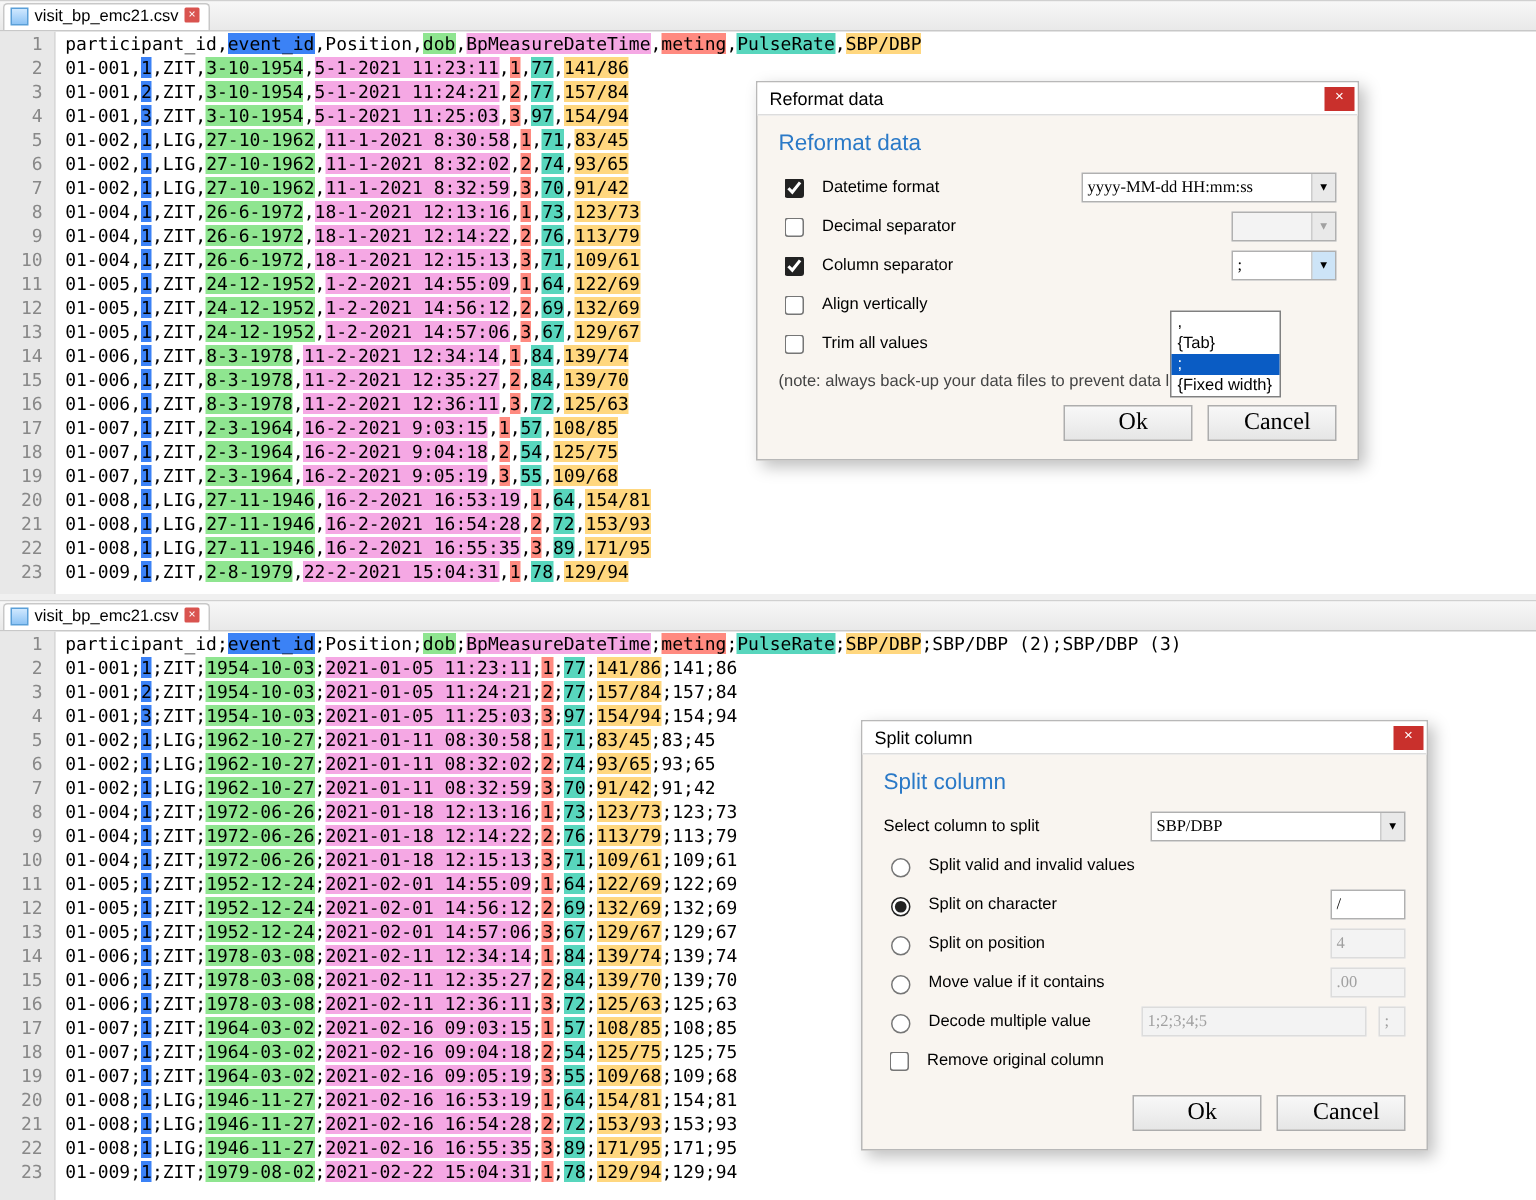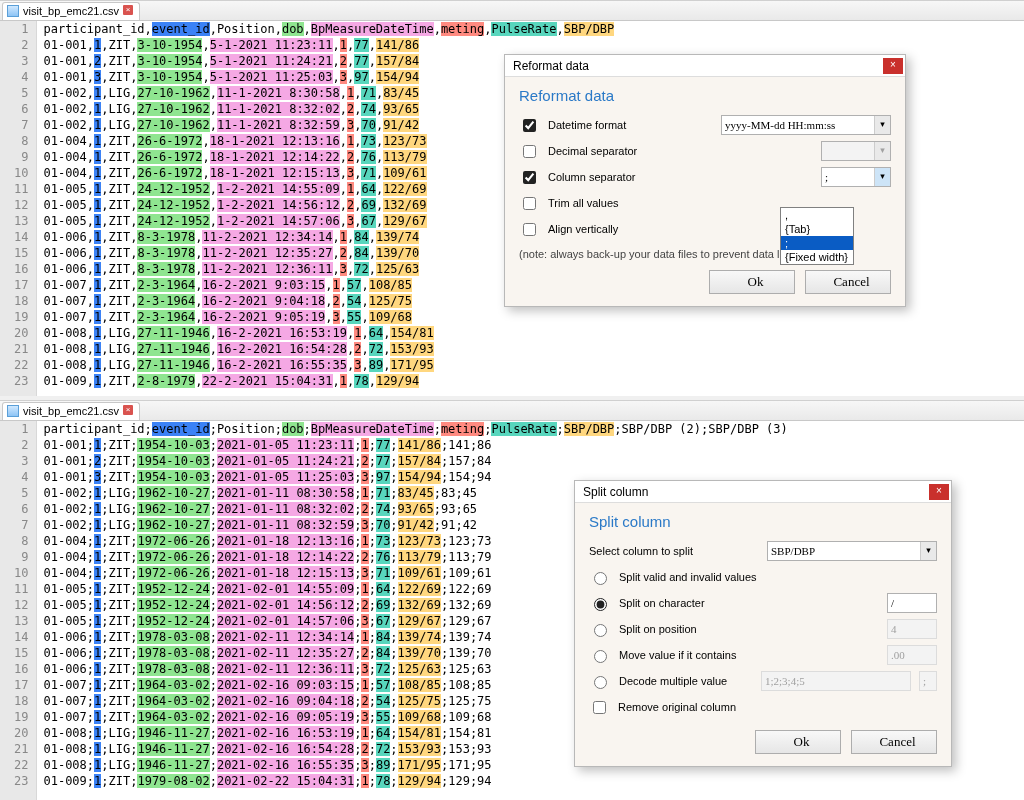--- a/index.html
+++ b/index.html
@@ -152,21 +152,21 @@
   .btnrow {
     display: flex;
     justify-content: flex-end;
     gap: 10px;
     margin-top: 10px;
   }
   button.dlgbtn {
     width: 86px; height: 24px;
     border: 1px solid #adadad;
     background: linear-gradient(#f8f8f8,#e6e6e6);
-    font-family: Tahoma; font-size: 13px;
+    font-family: Tahoma; font-size: 16px;
     cursor: pointer;
     padding-left: 13px;
   }
   .note {
     font-size: 11px;
     color: #444;
     margin: 6px 0 2px 0;
   }
   .dropdown-list {
     position: absolute;
@@ -341,26 +341,26 @@
       <input type="checkbox" class="checkbox" checked="" style="">
       <span class="lbl">Column separator</span>
       <div class="combo" style="width:70px;">
         <span>;</span>
         <span class="arrow" style="background:#cde4f7;">▾</span>
       </div>
     </div>
 
     <div class="row">
       <input type="checkbox" class="checkbox" style="">
+      <span class="lbl">Align vertically</span>
+    </div>
+
+    <div class="row">
+      <input type="checkbox" class="checkbox" style="">
       <span class="lbl">Trim all values</span>
-    </div>
-
-    <div class="row">
-      <input type="checkbox" class="checkbox" style="">
-      <span class="lbl">Align vertically</span>
     </div>
 
     <div class="note">(note: always back-up your data files to prevent data loss)</div>
 
     <div class="btnrow">
       <button class="dlgbtn">Ok</button>
       <button class="dlgbtn">Cancel</button>
     </div>
   </div>
 </div>

